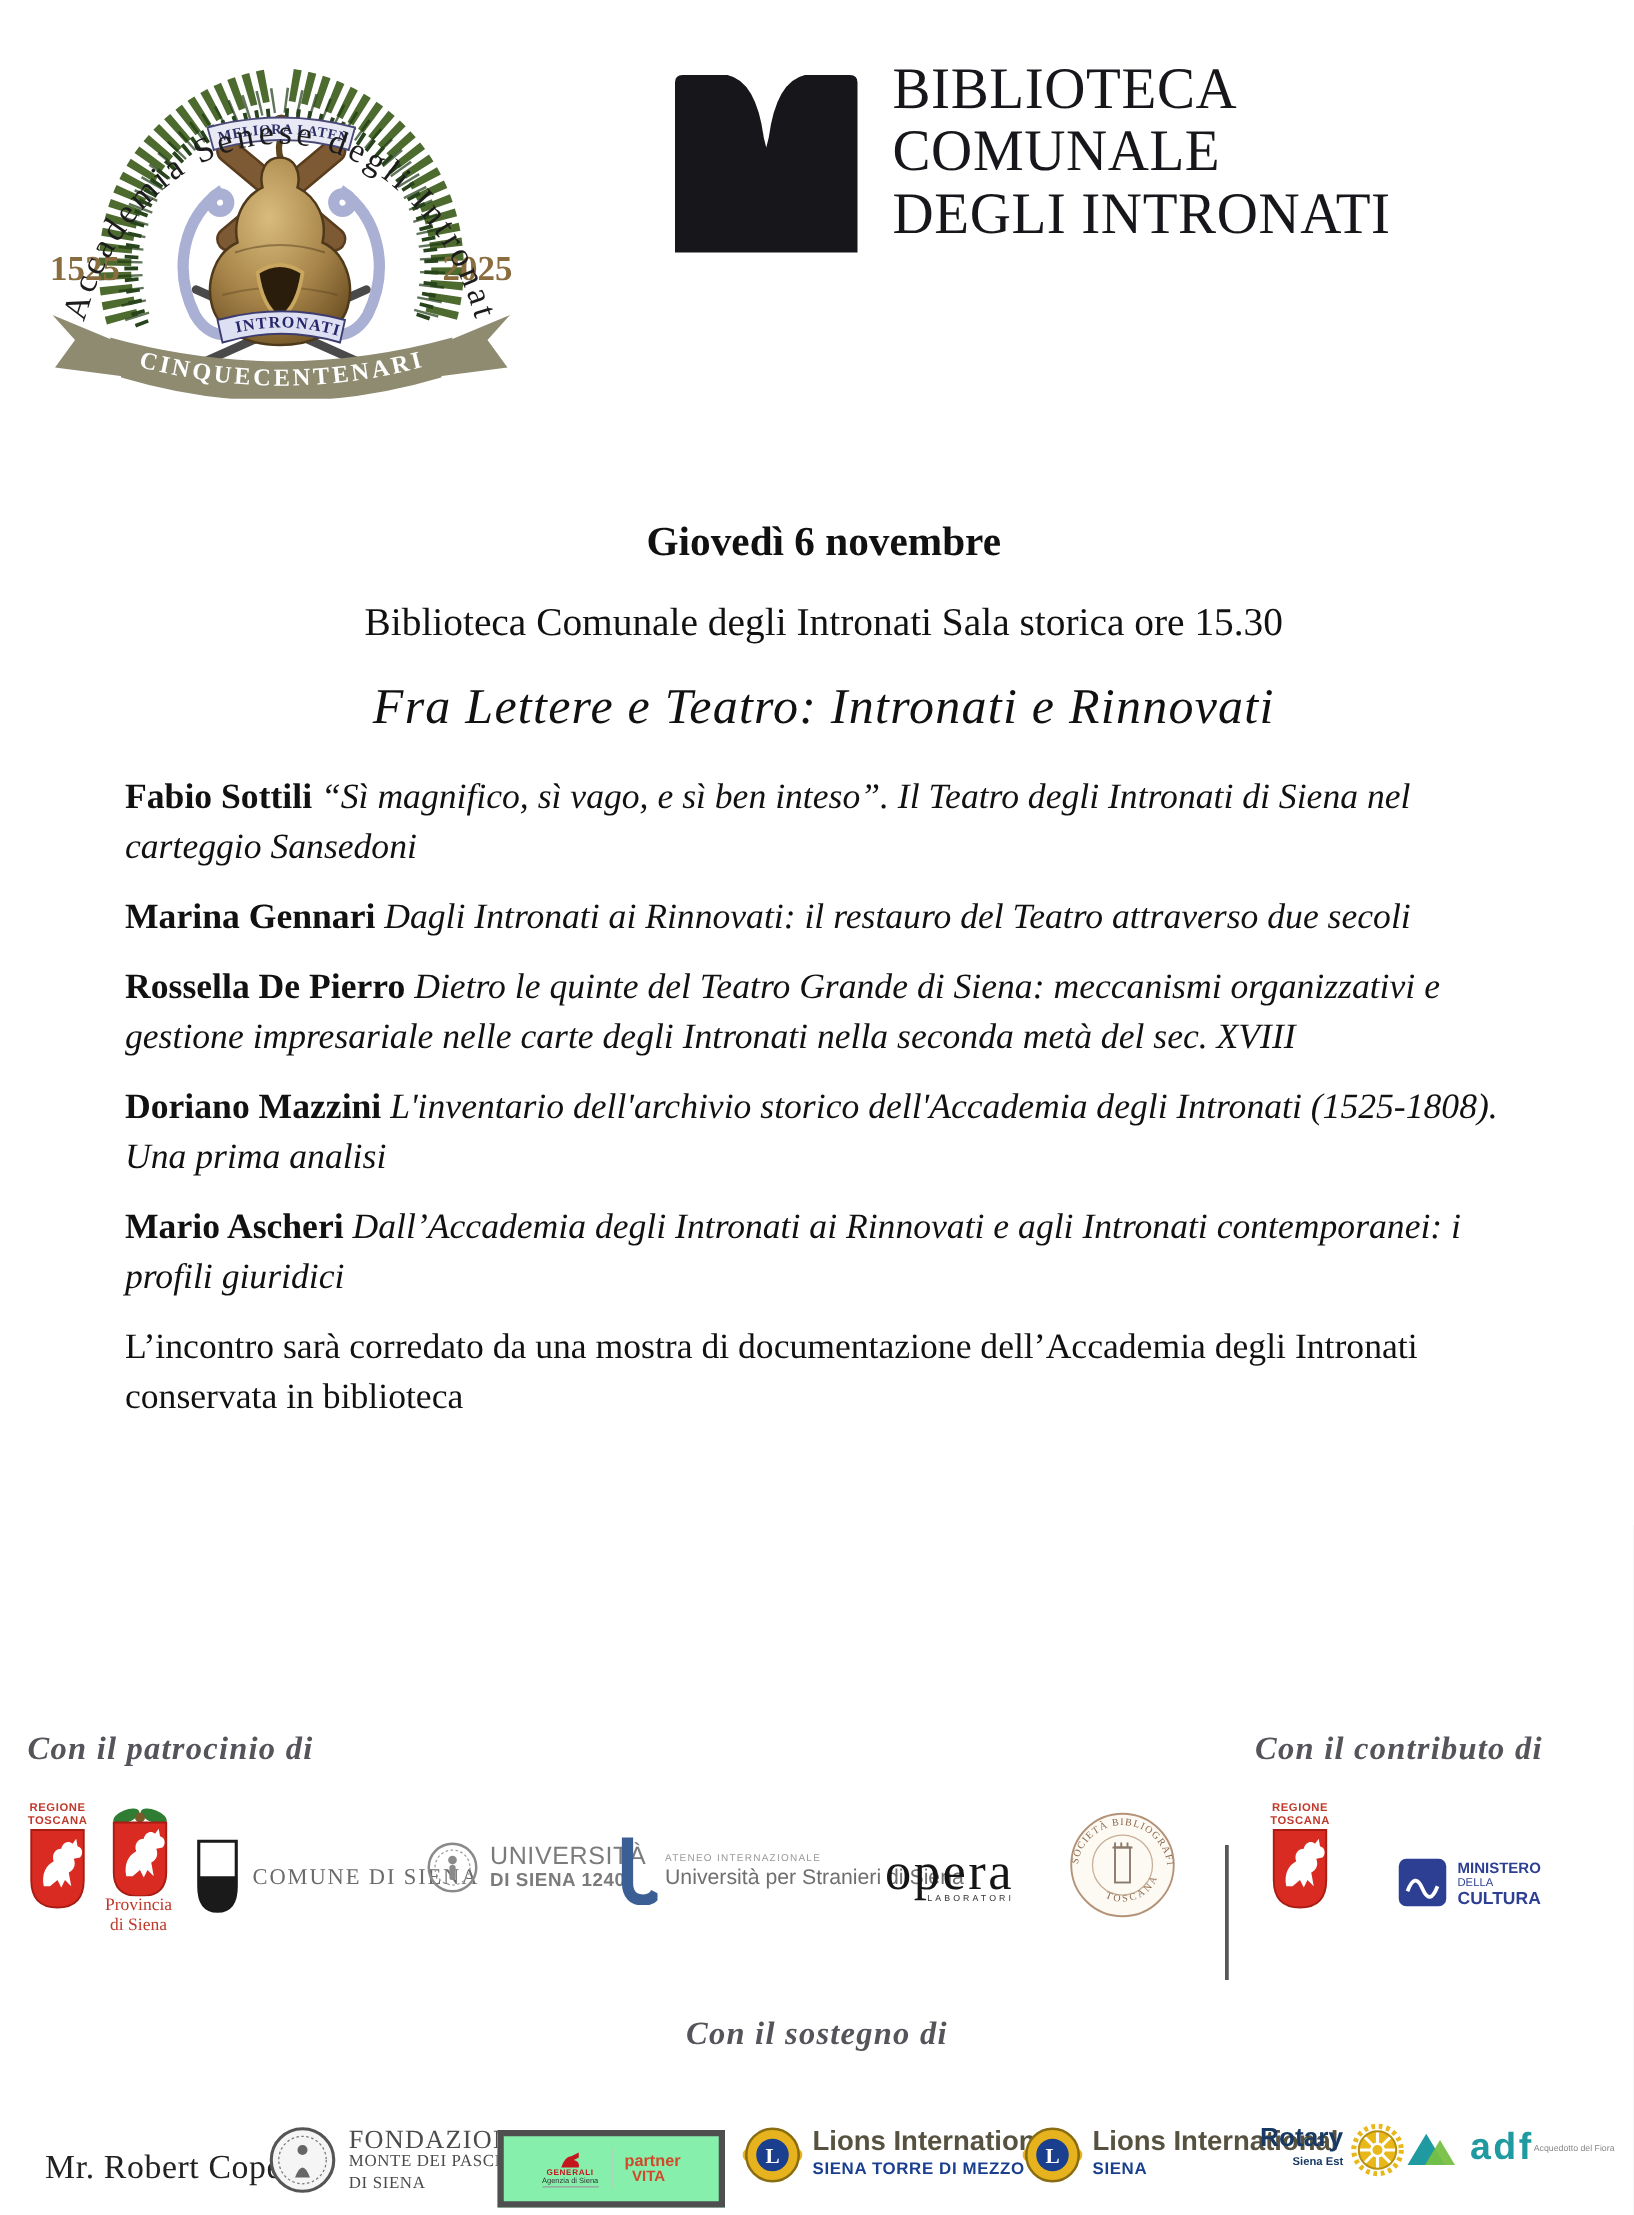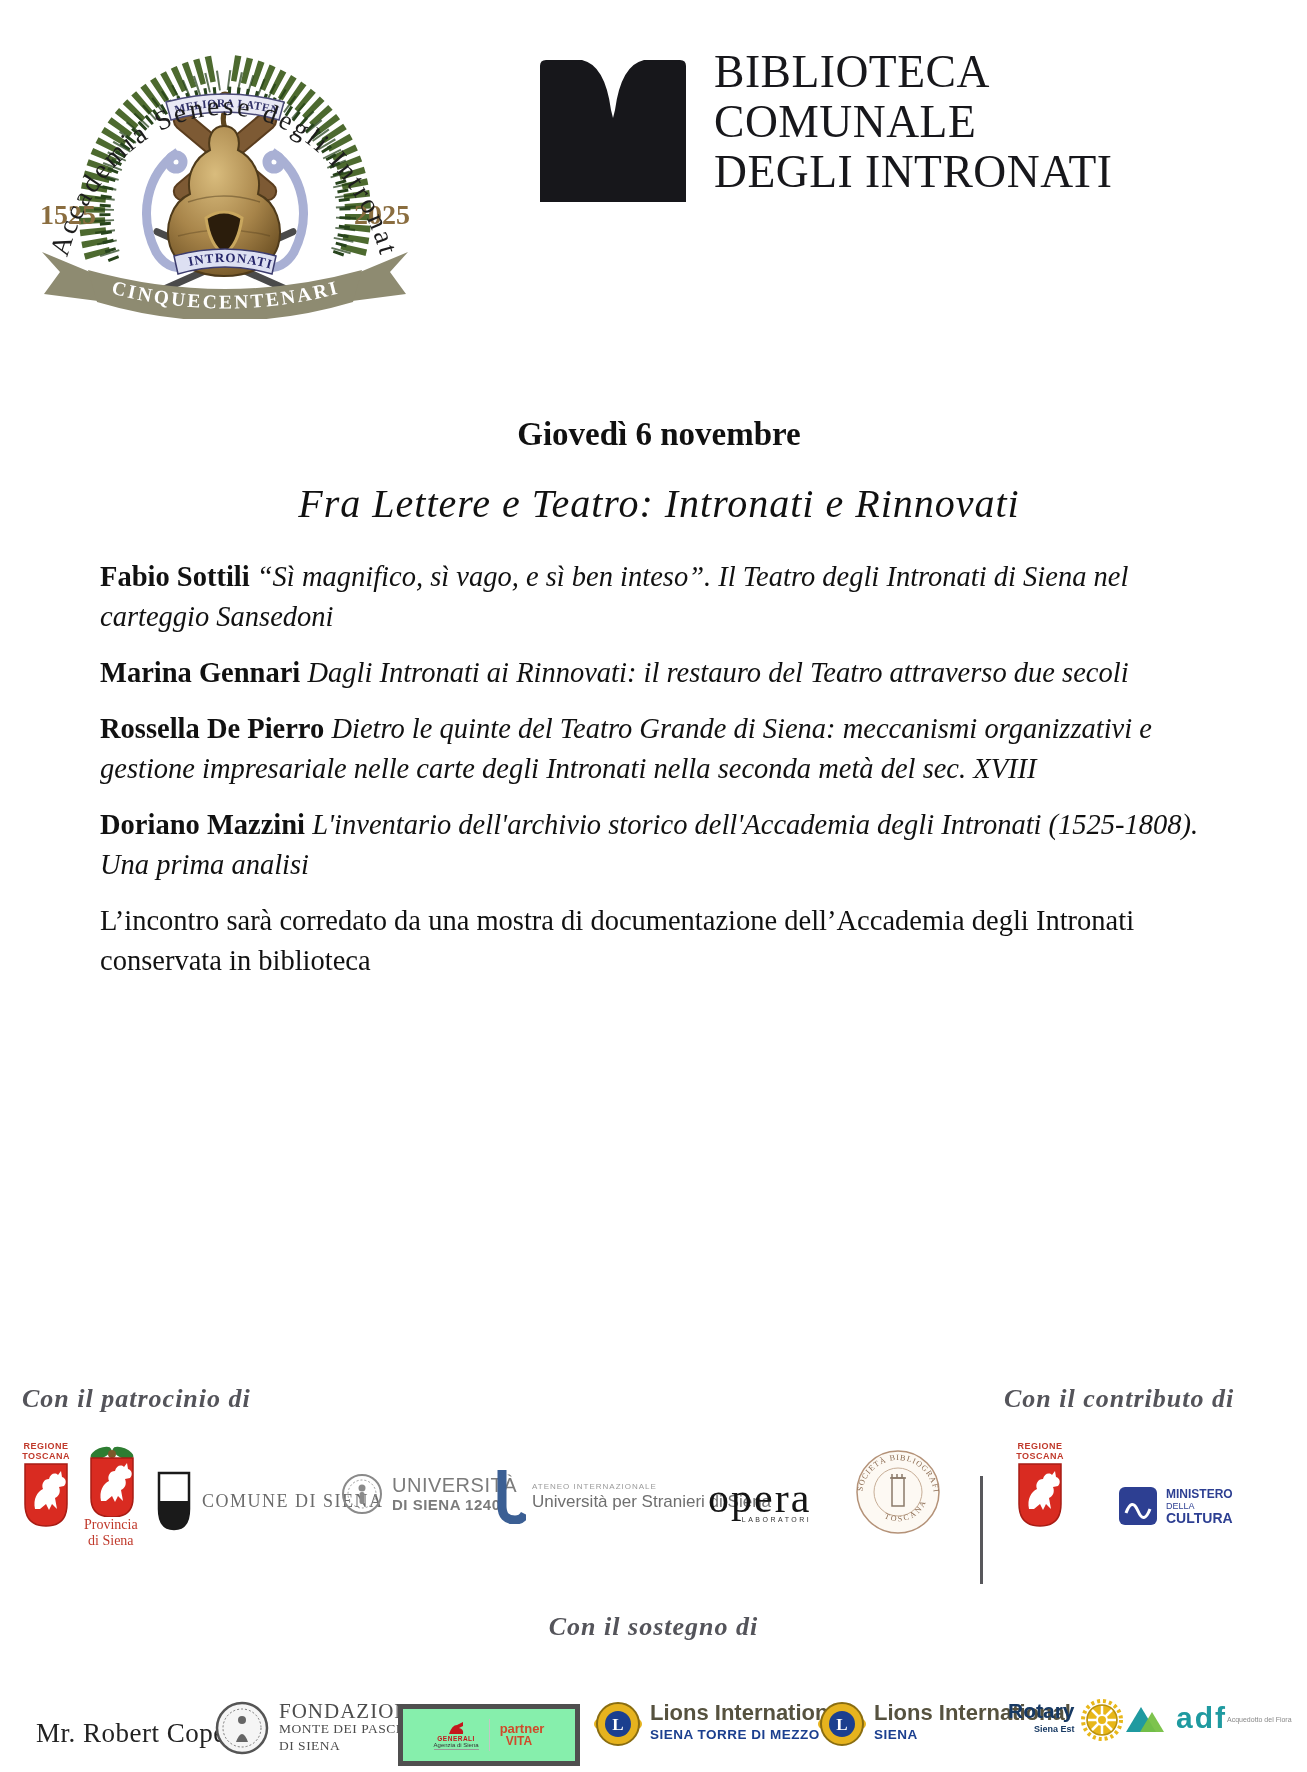--- a/index.html
+++ b/index.html
@@ -173,38 +173,43 @@
   </svg>
 
   <div class="lib-logo-text">
     <div>BIBLIOTECA</div>
     <div>COMUNALE</div>
     <div>DEGLI INTRONATI</div>
   </div>
 
   <div class="content">
     <p class="date">Giovedì 6 novembre</p>
+    <p class="venue">Biblioteca Comunale degli Intronati Sala storica ore 15.30</p>
     <p class="main-title">Fra Lettere e Teatro: Intronati e Rinnovati</p>
 
     <p class="talk">
       <b>Fabio Sottili</b>
       <i>“Sì magnifico, sì vago, e sì ben inteso”. Il Teatro degli Intronati di Siena nel carteggio Sansedoni</i>
     </p>
     <p class="talk">
       <b>Marina Gennari</b>
       <i>Dagli Intronati ai Rinnovati: il restauro del Teatro attraverso due secoli</i>
     </p>
     <p class="talk">
       <b>Rossella De Pierro</b>
       <i>Dietro le quinte del Teatro Grande di Siena: meccanismi organizzativi e gestione impresariale nelle carte degli Intronati nella seconda metà del sec. XVIII</i>
     </p>
     <p class="talk">
       <b>Doriano Mazzini</b>
       <i>L'inventario dell'archivio storico dell'Accademia degli Intronati (1525-1808). Una prima analisi</i>
     </p>
+    <p class="talk">
+      <b>Mario Ascheri</b>
+      <i>Dall’Accademia degli Intronati ai Rinnovati e agli Intronati contemporanei: i profili giuridici</i>
+    </p>
 
     <p class="note">L’incontro sarà corredato da una mostra di documentazione dell’Accademia degli Intronati conservata in biblioteca</p>
   </div>
 
   <div class="sp-label lbl-patrocinio">Con il patrocinio di</div>
   <div class="sp-label lbl-contributo">Con il contributo di</div>
 
   <div class="logo stack" style="left:22px;top:1441px;">
     <div class="rt-caption">
       <div>REGIONE</div>

